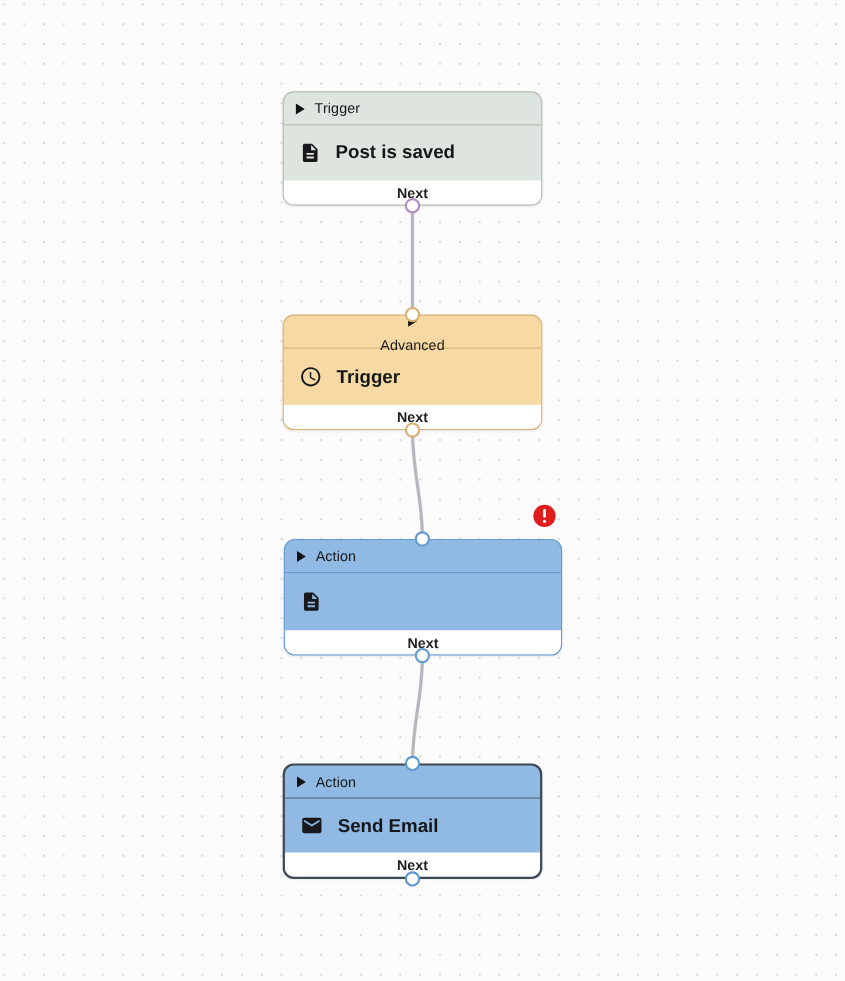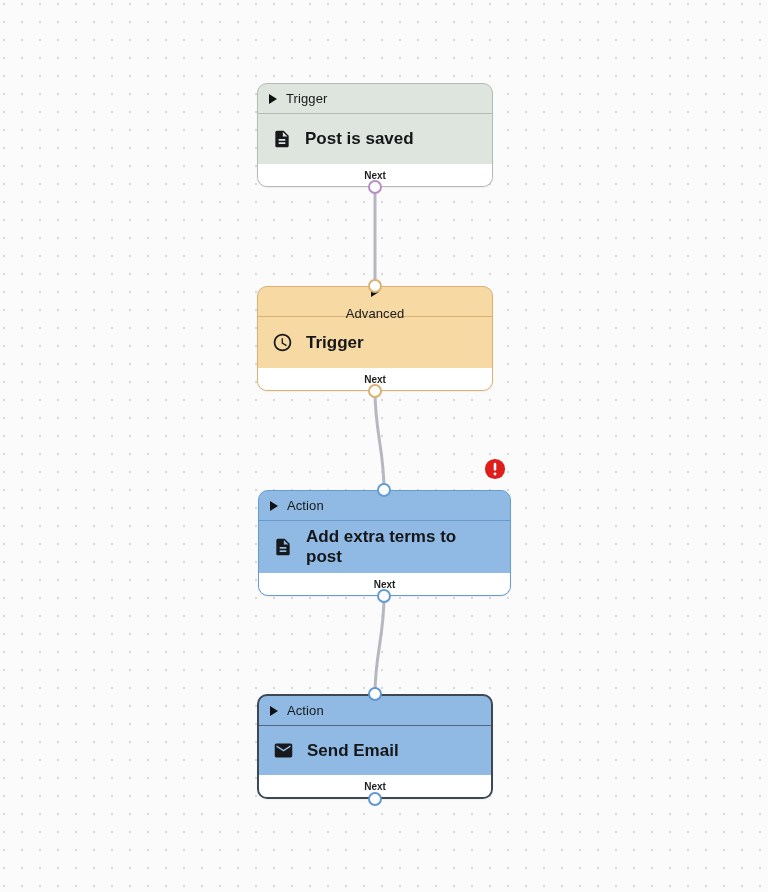--- a/index.html
+++ b/index.html
@@ -63,21 +63,21 @@
     color: #141619;
   }
   .node-body svg { flex: 0 0 auto; display: block; }
   .node-footer {
     flex: 0 0 auto;
     height: 22px;
     background: #ffffff;
     display: flex;
     align-items: center;
     justify-content: center;
-    font-size: 10px;
+    font-size: 13px;
     font-weight: 700;
     color: #1d1e20;
   }
   .port {
     position: absolute;
     width: 14px; height: 14px;
     border-radius: 50%;
     background: #ffffff;
     border: 2px solid #888;
     cursor: crosshair;
@@ -133,21 +133,20 @@
 
   <div class="node" style="left: 258px; top: 490px; width: 253px; height: 106px; background: rgb(144, 186, 227); border-color: rgb(100, 155, 209);">
     <div class="node-header" style="border-bottom-color: rgb(100, 155, 209);">
       <span class="expand-arrow"></span>
       <span>Action</span>
     </div>
     <div class="node-body">
       <svg width="20" height="20" viewBox="0 0 24 24">
         <path fill="#17191c" d="M14 2H6c-1.1 0-1.99.9-1.99 2L4 20c0 1.1.89 2 1.99 2H18c1.1 0 2-.9 2-2V8l-6-6zm2 16H8v-2h8v2zm0-4H8v-2h8v2zm-3-5V3.5L18.5 9H13z"></path>
       </svg>
-      <span>Add extra terms to post</span>
     </div>
     <div class="node-footer">Next</div>
   </div>
 
   <div class="node selected" style="left: 257px; top: 694px; width: 236px; height: 105px; background: rgb(144, 186, 227); border-color: rgb(62, 72, 83);">
     <div class="node-header" style="border-bottom-color: rgb(85, 101, 122);">
       <span class="expand-arrow"></span>
       <span>Action</span>
     </div>
     <div class="node-body">

